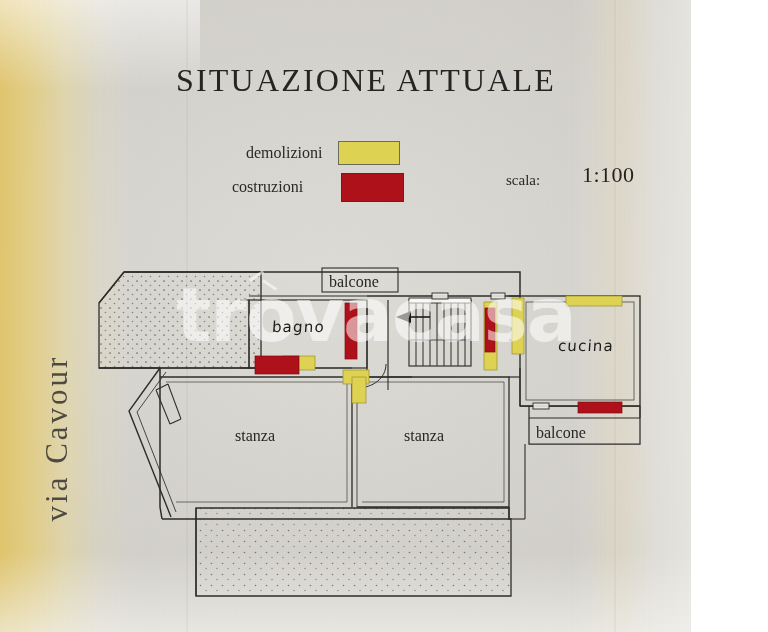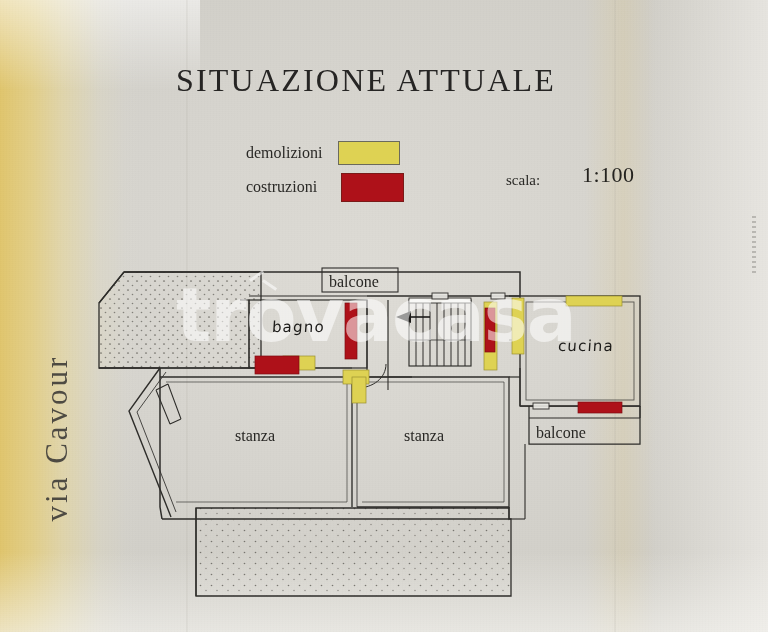--- a/index.html
+++ b/index.html
@@ -2,21 +2,21 @@
 <html><head>
 <meta charset="utf-8">
 <style>
   html, body {
     margin: 0;
     padding: 0;
     background: #ffffff;
   }
   #page {
     position: relative;
-    width: 768px;
+    width: 691px;
     height: 632px;
     overflow: hidden;
     background: #ef4444;
     font-family: "Liberation Serif", serif;
   }
   
   .paper-base {
     position: absolute; inset: 0;
     background:
       radial-gradient(ellipse 70% 60% at 48% 45%, #dedcd6 0%, #d6d4ce 55%, #cfcdc6 100%);
@@ -203,21 +203,21 @@
   <div class="paper-bottom-fade"></div>
   <div class="fold-line" style="left:186px;"></div>
   <div class="fold-line" style="left:614px;"></div>
   <div class="paper-grain"></div>
 
   <div class="title">SITUAZIONE ATTUALE</div>
 
   <div class="legend-label" style="left:246px; top:144px;">demolizioni</div>
   <div class="swatch swatch-demo" style="background:#ded253;"></div>
 
-  <div class="legend-label" style="left:246px; top:178px;text-align:right;">costruzioni</div>
+  <div class="legend-label" style="left:232px; top:178px;text-align:right;">costruzioni</div>
   <div class="swatch swatch-costr" style="background:#ae1119;"></div>
 
   <div class="scala-word">scala:</div>
   <div class="scala-value">1:100</div>
 
   <div class="street-name">via Cavour</div>
 
   <svg class="plan-svg" viewBox="0 0 768 632">
     <defs>
       <pattern id="stipple" width="9" height="9" patternUnits="userSpaceOnUse">

